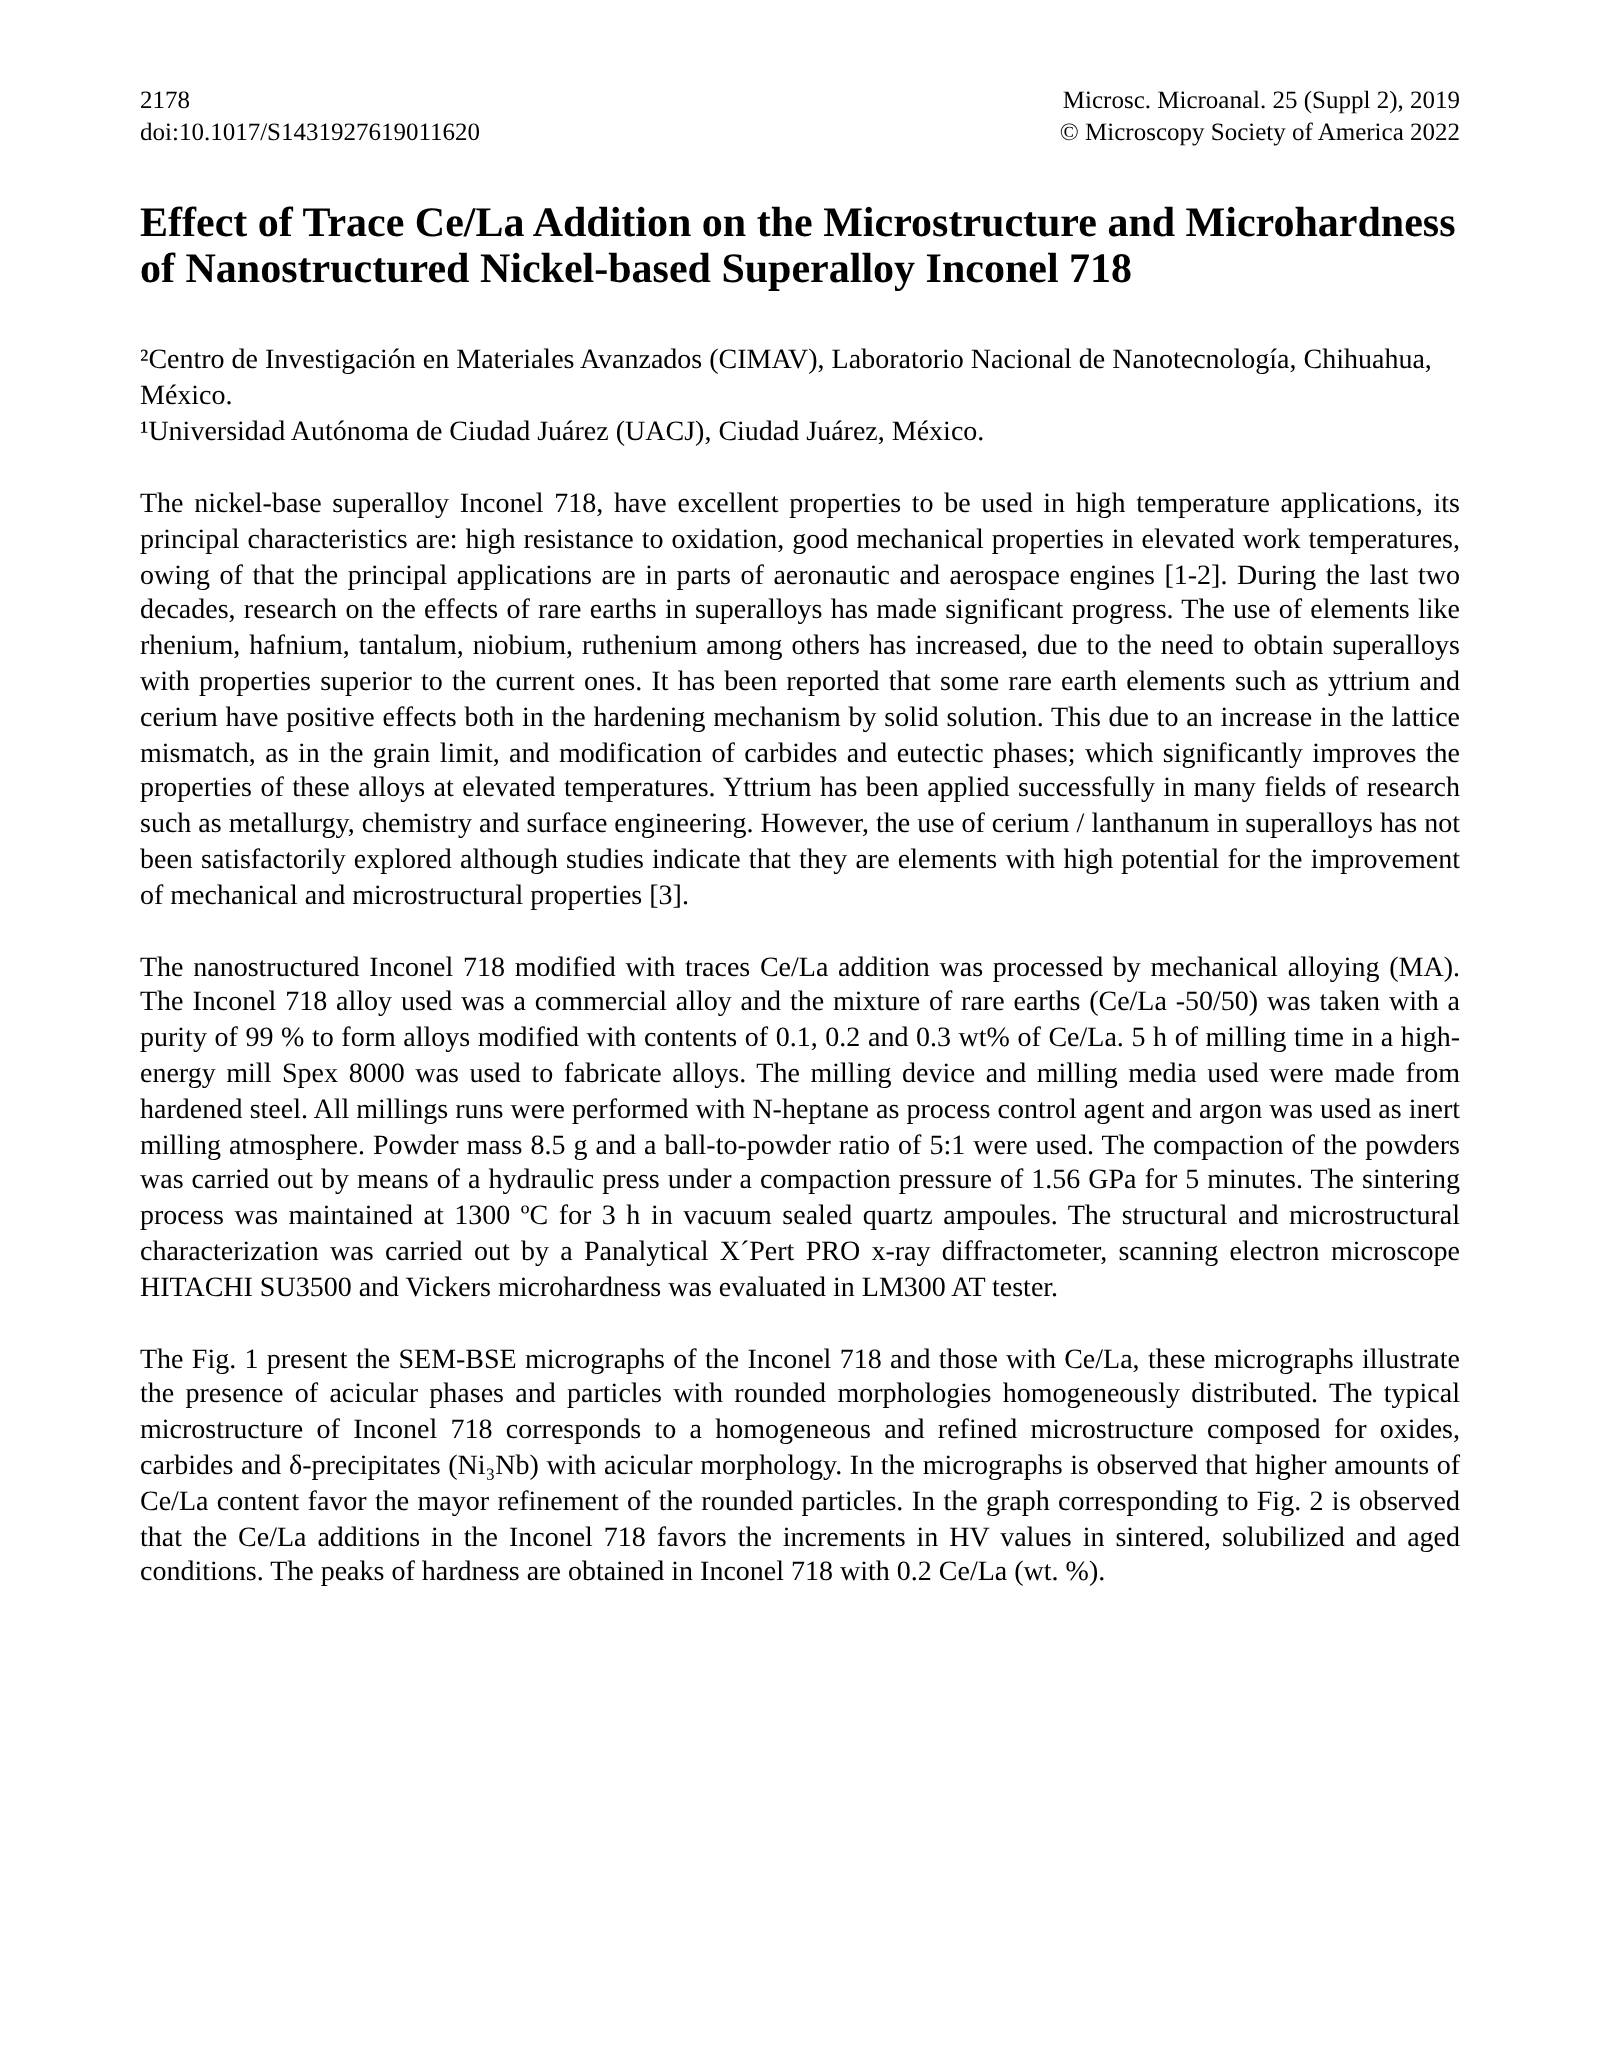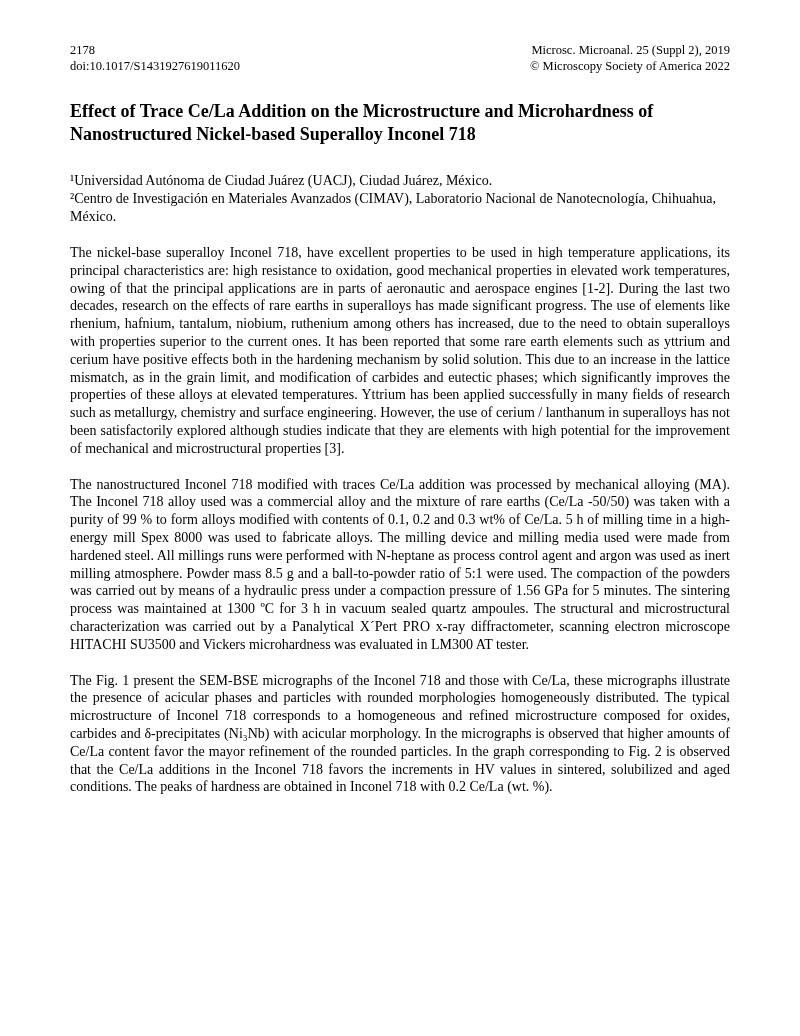--- a/index.html
+++ b/index.html
@@ -23,21 +23,21 @@
     display: flex;
     justify-content: space-between;
     align-items: flex-start;
     font-size: 12.5px;
     line-height: 16px;
   }
   .header-left { text-align: left; }
   .header-right { text-align: right; }
   .paper-title {
     margin: 26px 0 0 0;
-    font-size: 18px;
+    font-size: 21px;
     font-weight: bold;
     line-height: 23px;
     text-align: left;
   }
   .authors {
     margin: 27px 0 0 0;
     font-size: 14px;
     line-height: 18px;
     text-align: left;
   }
@@ -72,22 +72,22 @@
     <div class="header-right">
       <div>Microsc. Microanal. 25 (Suppl 2), 2019</div>
       <div>© Microscopy Society of America 2022</div>
     </div>
   </header>
 
   <h1 class="paper-title">Effect of Trace Ce/La Addition on the Microstructure and Microhardness of Nanostructured Nickel-based Superalloy Inconel 718</h1>
 
 
   <p class="affiliations">
+    <span class="affiliation-line">²Centro de Investigación en Materiales Avanzados (CIMAV), Laboratorio Nacional de Nanotecnología, Chihuahua, México.</span>
     <span class="affiliation-line">¹Universidad Autónoma de Ciudad Juárez (UACJ), Ciudad Juárez, México.</span>
-    <span class="affiliation-line">²Centro de Investigación en Materiales Avanzados (CIMAV), Laboratorio Nacional de Nanotecnología, Chihuahua, México.</span>
   </p>
 
   <p class="body-para">The nickel-base superalloy Inconel 718, have excellent properties to be used in high temperature applications, its principal characteristics are: high resistance to oxidation, good mechanical properties in elevated work temperatures, owing of that the principal applications are in parts of aeronautic and aerospace engines [1-2]. During the last two decades, research on the effects of rare earths in superalloys has made significant progress. The use of elements like rhenium, hafnium, tantalum, niobium, ruthenium among others has increased, due to the need to obtain superalloys with properties superior to the current ones. It has been reported that some rare earth elements such as yttrium and cerium have positive effects both in the hardening mechanism by solid solution. This due to an increase in the lattice mismatch, as in the grain limit, and modification of carbides and eutectic phases; which significantly improves the properties of these alloys at elevated temperatures. Yttrium has been applied successfully in many fields of research such as metallurgy, chemistry and surface engineering. However, the use of cerium / lanthanum in superalloys has not been satisfactorily explored although studies indicate that they are elements with high potential for the improvement of mechanical and microstructural properties [3].</p>
 
   <p class="body-para">The nanostructured Inconel 718 modified with traces Ce/La addition was processed by mechanical alloying (MA). The Inconel 718 alloy used was a commercial alloy and the mixture of rare earths (Ce/La -50/50) was taken with a purity of 99 % to form alloys modified with contents of 0.1, 0.2 and 0.3 wt% of Ce/La. 5 h of milling time in a high-energy mill Spex 8000 was used to fabricate alloys. The milling device and milling media used were made from hardened steel. All millings runs were performed with N-heptane as process control agent and argon was used as inert milling atmosphere. Powder mass 8.5 g and a ball-to-powder ratio of 5:1 were used. The compaction of the powders was carried out by means of a hydraulic press under a compaction pressure of 1.56 GPa for 5 minutes. The sintering process was maintained at 1300 ºC for 3 h in vacuum sealed quartz ampoules. The structural and microstructural characterization was carried out by a Panalytical X´Pert PRO x-ray diffractometer, scanning electron microscope HITACHI SU3500 and Vickers microhardness was evaluated in LM300 AT tester.</p>
 
   <p class="body-para">The Fig. 1 present the SEM-BSE micrographs of the Inconel 718 and those with Ce/La, these micrographs illustrate the presence of acicular phases and particles with rounded morphologies homogeneously distributed. The typical microstructure of Inconel 718 corresponds to a homogeneous and refined microstructure composed for oxides, carbides and δ-precipitates (Ni₃Nb) with acicular morphology. In the micrographs is observed that higher amounts of Ce/La content favor the mayor refinement of the rounded particles. In the graph corresponding to Fig. 2 is observed that the Ce/La additions in the Inconel 718 favors the increments in HV values in sintered, solubilized and aged conditions. The peaks of hardness are obtained in Inconel 718 with 0.2 Ce/La (wt. %).</p>
 
 </div>
 

